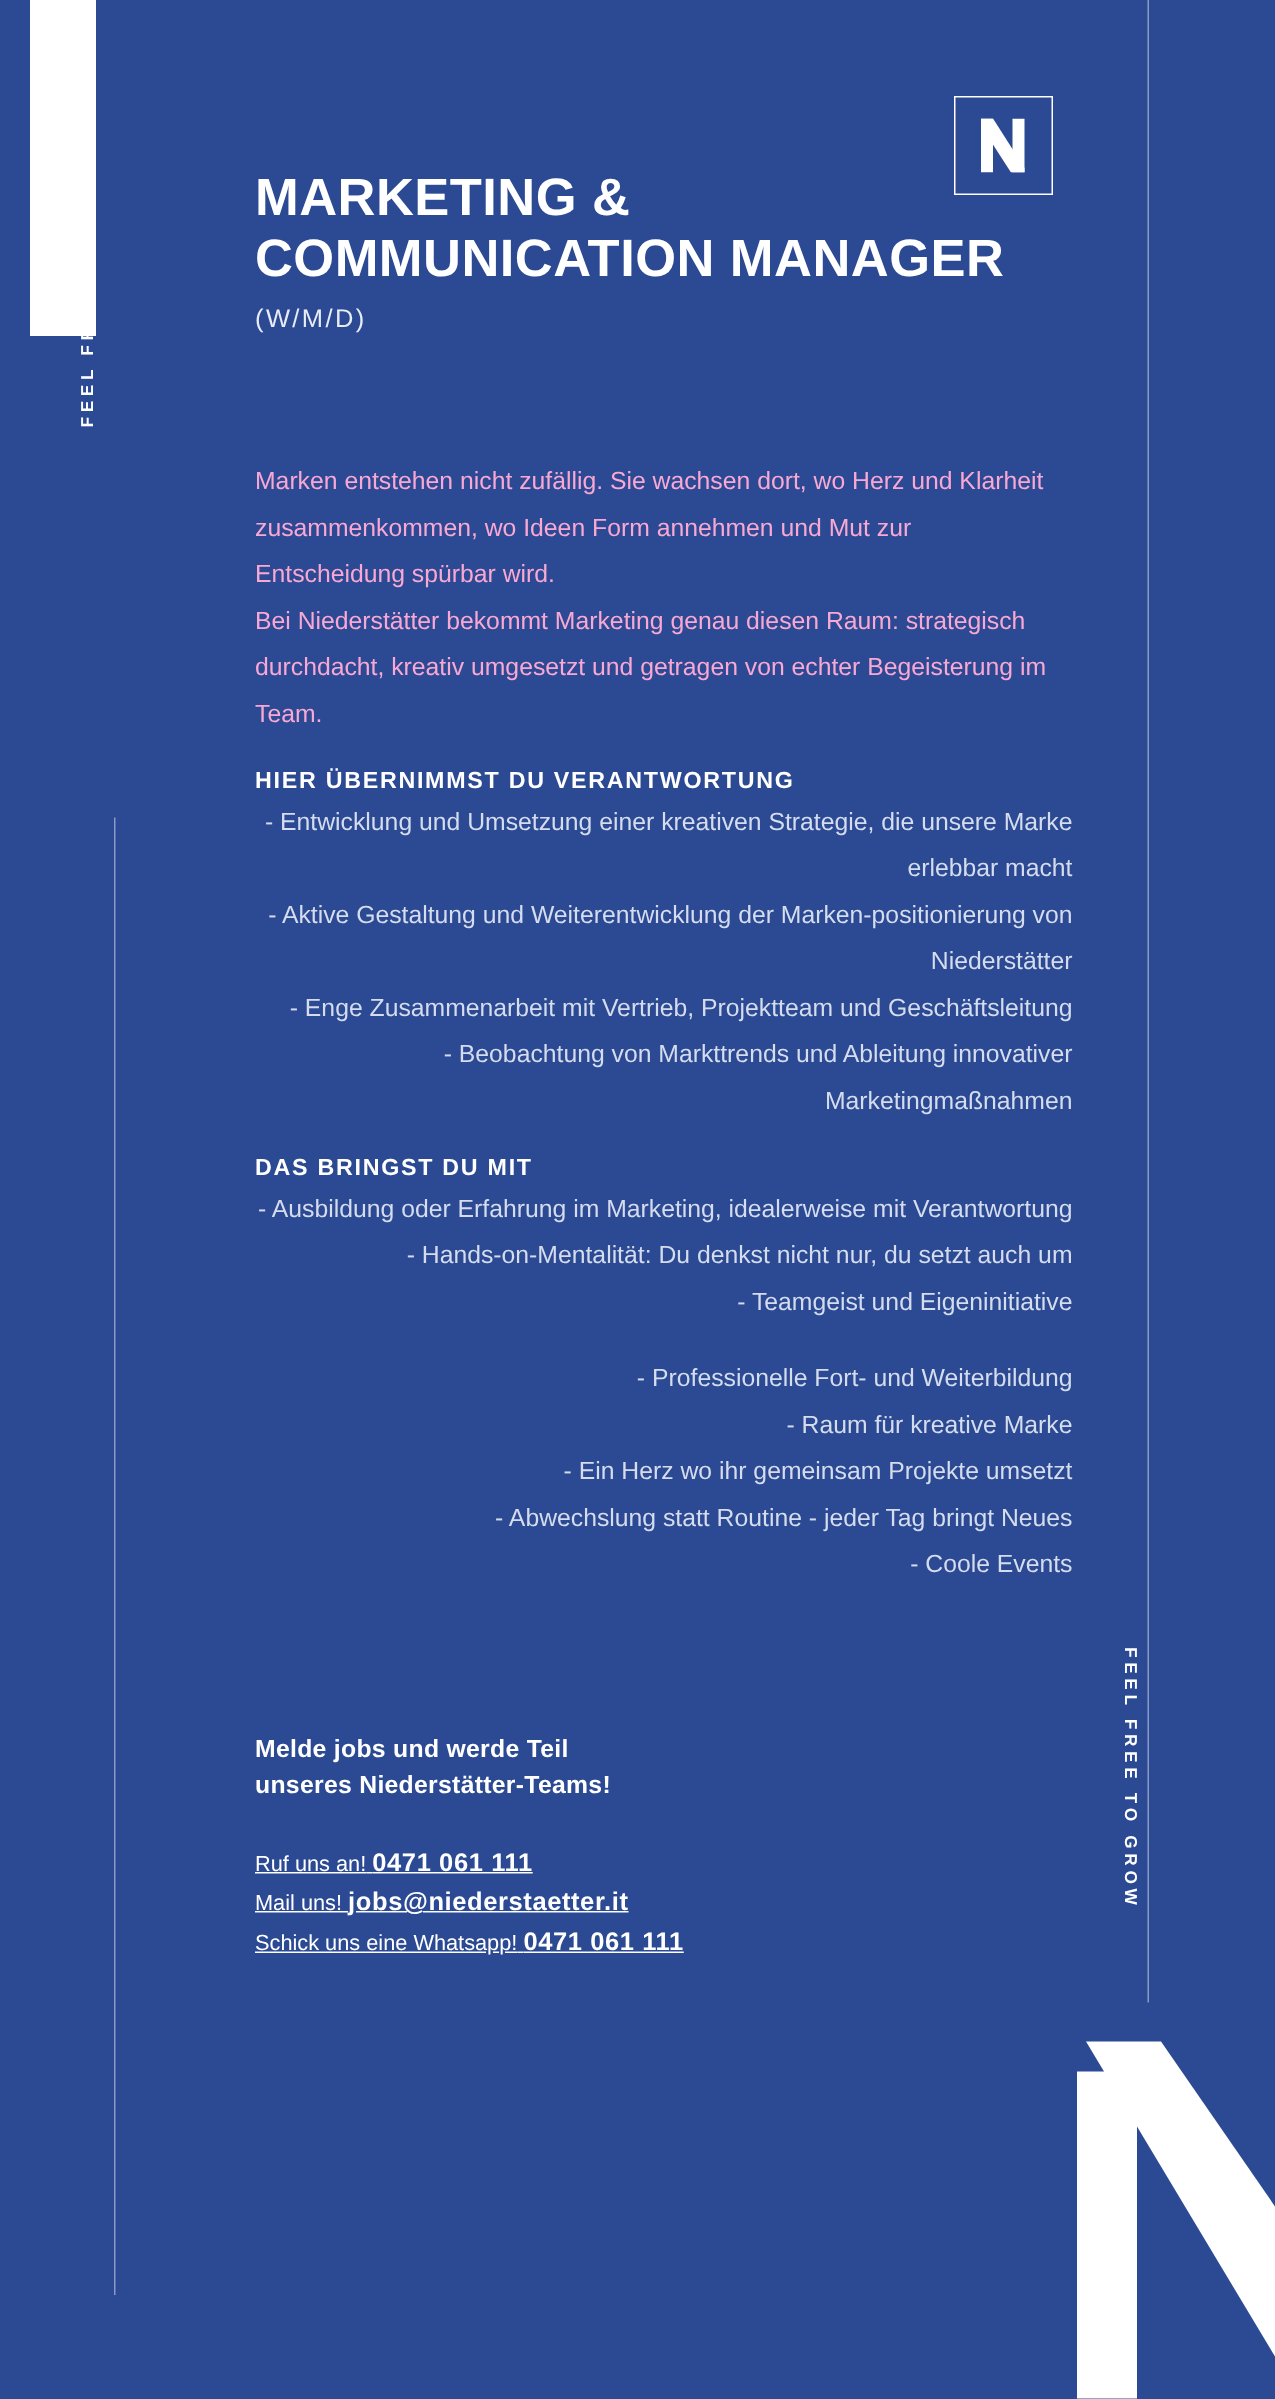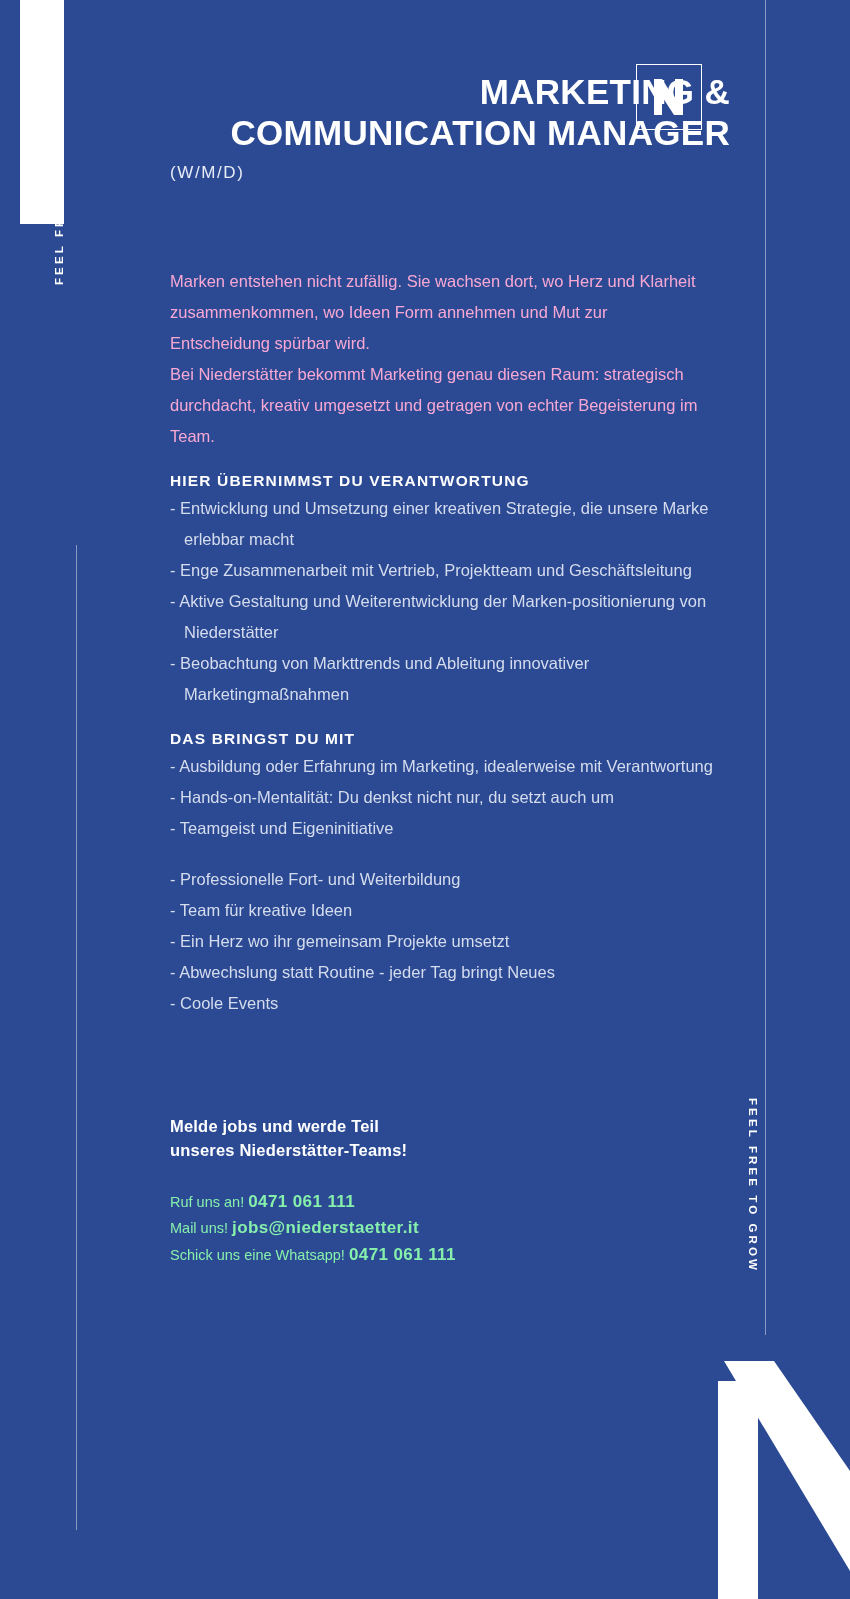--- a/index.html
+++ b/index.html
@@ -48,26 +48,25 @@
     left:636px; top:64px;
     width:66px; height:66px;
     border:1.5px solid #ffffff;
   }
   .logo-box svg { position:absolute; left:50%; top:50%; transform:translate(-50%,-50%); }
 
   
   .content { position:absolute; left:170px; top:0; width:560px; }
 
   .title {
-    margin-top:72px;
+    margin-top:112px;
     font-size:35px;
     font-weight:bold;
     line-height:1.17;
     letter-spacing:0.3px;
-    text-align:right;
   }
   .subtitle {
     margin-top:9px;
     font-size:17px;
     letter-spacing:1.6px;
     color:#e8ecf6;
   }
 
   .intro {
     margin-top:83px;
@@ -88,37 +87,39 @@
   }
   .bullets { list-style:none; }
   .bullets li {
     font-size:16.5px;
     line-height:1.88;
     color:#d5dcee;
     padding-left:14px;
     position:relative;
     text-indent:-14px;
     max-width:545px;
+    text-align:right;
   }
 
   .cta {
     margin-top:96px;
     font-size:16.5px;
     font-weight:bold;
     line-height:1.42;
     letter-spacing:0.2px;
     color:#ffffff;
   }
 
   .contacts { margin-top:27px; }
   .contacts .line {
     font-size:14.5px;
     line-height:1.55;
-    color:#86efac;
+    color:#ffffff;
     white-space:nowrap;
+    text-decoration:underline;
   }
   .contacts .line .val {
     font-weight:bold;
     font-size:17px;
     letter-spacing:0.4px;
   }
 </style>
 </head>
 <body>
 
@@ -162,39 +163,39 @@
 
     <div class="intro">
       <p>Marken entstehen nicht zufällig. Sie wachsen dort, wo Herz und Klarheit zusammenkommen, wo Ideen Form annehmen und Mut zur Entscheidung spürbar wird.</p>
       <p>Bei Niederstätter bekommt Marketing genau diesen Raum: strategisch durchdacht, kreativ umgesetzt und getragen von echter Begeisterung im Team.</p>
     </div>
 
     <div class="section">
       <div class="section-heading">HIER ÜBERNIMMST DU VERANTWORTUNG</div>
       <ul class="bullets">
         <li>- Entwicklung und Umsetzung einer kreativen Strategie, die unsere Marke erlebbar macht</li>
+        <li>- Aktive Gestaltung und Weiterentwicklung der Marken-positionierung von Niederstätter</li>
         <li>- Enge Zusammenarbeit mit Vertrieb, Projektteam und Geschäftsleitung</li>
-        <li>- Aktive Gestaltung und Weiterentwicklung der Marken-positionierung von Niederstätter</li>
         <li>- Beobachtung von Markttrends und Ableitung innovativer Marketingmaßnahmen</li>
       </ul>
     </div>
 
     <div class="section">
       <div class="section-heading">DAS BRINGST DU MIT</div>
       <ul class="bullets">
         <li>- Ausbildung oder Erfahrung im Marketing, idealerweise mit Verantwortung</li>
         <li>- Hands-on-Mentalität: Du denkst nicht nur, du setzt auch um</li>
         <li>- Teamgeist und Eigeninitiative</li>
       </ul>
     </div>
 
     <div class="section">
       <ul class="bullets">
         <li>- Professionelle Fort- und Weiterbildung</li>
-        <li>- Team für kreative Ideen</li>
+        <li>- Raum für kreative Marke</li>
         <li>- Ein Herz wo ihr gemeinsam Projekte umsetzt</li>
         <li>- Abwechslung statt Routine - jeder Tag bringt Neues</li>
         <li>- Coole Events</li>
       </ul>
     </div>
 
     <div class="cta">
       <span>Melde jobs und werde Teil</span><br>
       <span>unseres Niederstätter-Teams!</span>
     </div>

